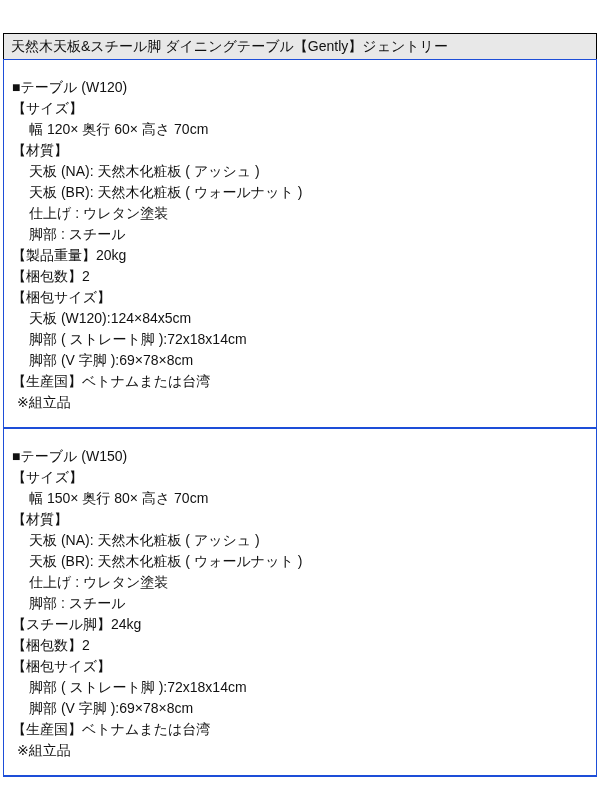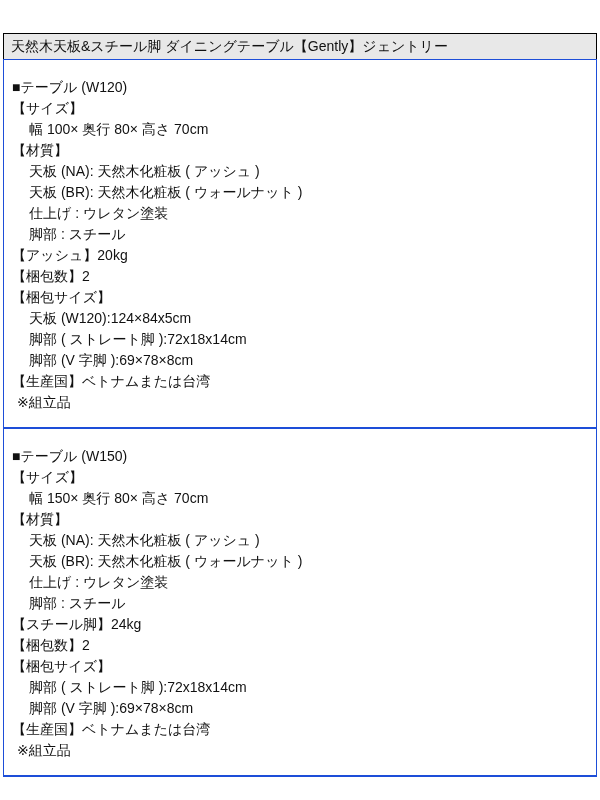--- a/index.html
+++ b/index.html
@@ -61,27 +61,27 @@
 
 <div class="page">
 
   <div class="title-bar">
     <span>天然木天板&amp;スチール脚 ダイニングテーブル【Gently】ジェントリー</span>
   </div>
 
   <div class="box">
     <div class="line ind0">■テーブル (W120)</div>
     <div class="line ind0">【サイズ】</div>
-    <div class="line ind1">幅 100× 奥行 80× 高さ 70cm</div>
+    <div class="line ind1">幅 120× 奥行 60× 高さ 70cm</div>
     <div class="line ind0">【材質】</div>
     <div class="line ind1">天板 (NA): 天然木化粧板 ( アッシュ )</div>
     <div class="line ind1">天板 (BR): 天然木化粧板 ( ウォールナット )</div>
     <div class="line ind1">仕上げ : ウレタン塗装</div>
     <div class="line ind1">脚部 : スチール</div>
-    <div class="line ind0">【アッシュ】20kg</div>
+    <div class="line ind0">【製品重量】20kg</div>
     <div class="line ind0">【梱包数】2</div>
     <div class="line ind0">【梱包サイズ】</div>
     <div class="line ind1">天板 (W120):124×84x5cm</div>
     <div class="line ind1">脚部 ( ストレート脚 ):72x18x14cm</div>
     <div class="line ind1">脚部 (V 字脚 ):69×78×8cm</div>
     <div class="line ind0">【生産国】ベトナムまたは台湾</div>
     <div class="line ind2">※組立品</div>
   </div>
 
   <div class="box second">

